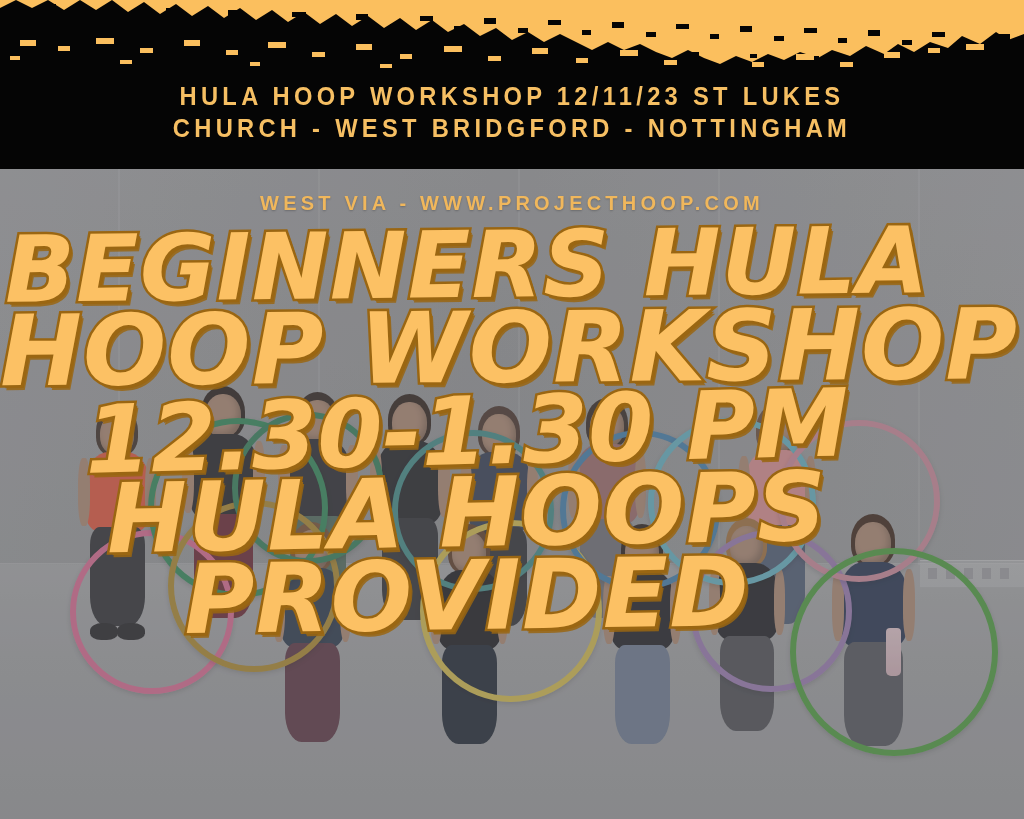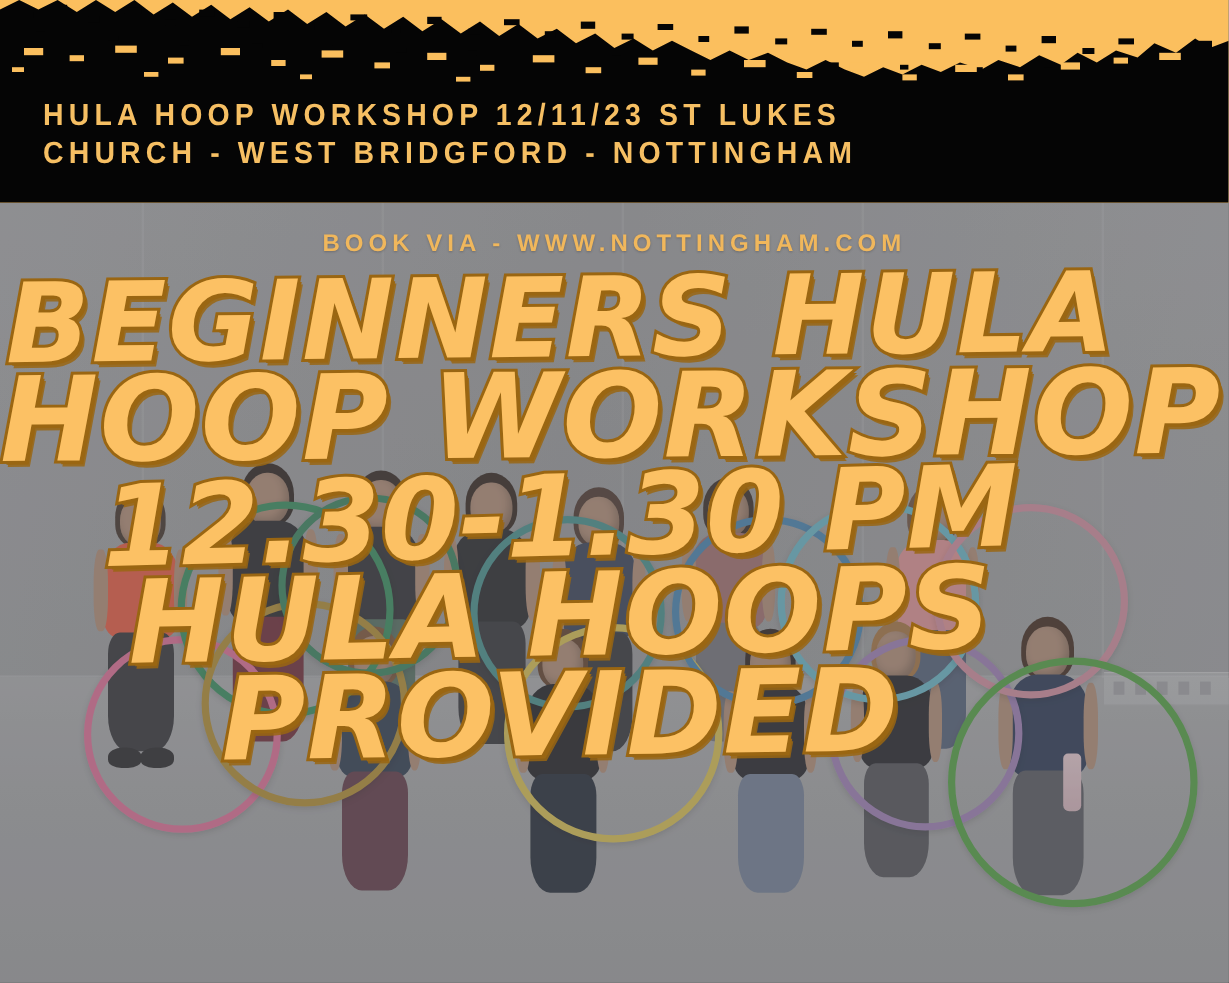--- a/index.html
+++ b/index.html
@@ -125,20 +125,21 @@
     position: absolute;
     left: 0; top: 0;
     width: 1024px; height: 169px;
   }
   .banner-black svg { display: block; }
 
   .banner-text {
     position: absolute;
     left: 0; top: 80px;
     width: 1024px;
+    text-align: center;
     z-index: 3;
   }
   .banner-line {
     color: #f6bf63;
     font-family: "Liberation Sans", sans-serif;
     font-weight: bold;
     font-size: 25.5px;
     line-height: 32px;
     letter-spacing: 4.6px;
     white-space: nowrap;
@@ -441,21 +442,21 @@
         </g>
       </svg>
     </div>
 
     <div class="banner-text">
       <div class="banner-line">HULA HOOP WORKSHOP 12/11/23 ST LUKES</div>
       <div class="banner-line">CHURCH - WEST BRIDGFORD - NOTTINGHAM</div>
     </div>
   </div>
 
-  <div class="bookvia">BOOK VIA - WWW.NOTTINGHAM.COM</div>
+  <div class="bookvia">WEST VIA - WWW.PROJECTHOOP.COM</div>
 
   <div class="headline">
     <div class="hl hl-1 r1"><span>BEGINNERS HULA</span></div>
     <div class="hl hl-2 r2"><span>HOOP WORKSHOP</span></div>
     <div class="hl hl-3 r3"><span>12.30-1.30 PM</span></div>
     <div class="hl hl-4 r4"><span>HULA HOOPS</span></div>
     <div class="hl hl-5 r5"><span>PROVIDED</span></div>
   </div>
 
 </div>

